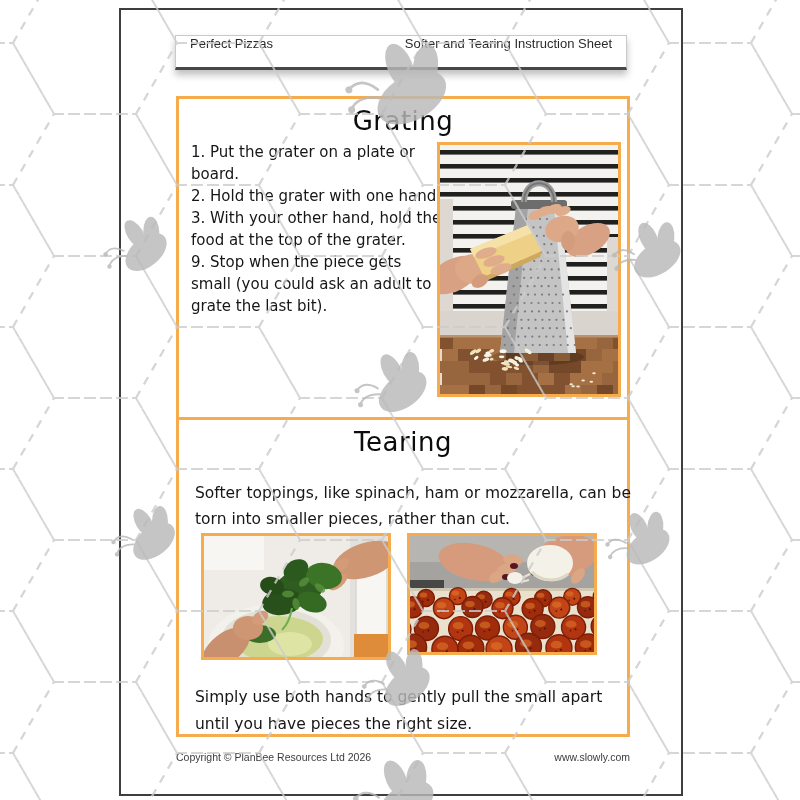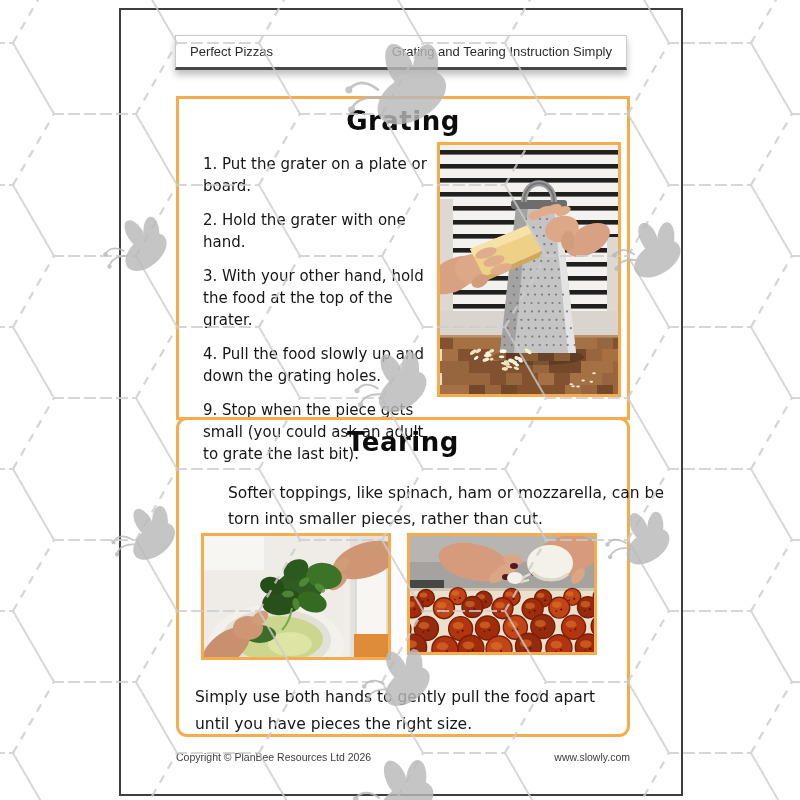--- a/index.html
+++ b/index.html
@@ -5,31 +5,31 @@
   :root{ --orange:#F6AB4D; }
   html,body{margin:0;padding:0;background:#ffffff;}
   .canvas{position:relative;width:800px;height:800px;background:#fff;overflow:hidden;
           font-family:"DejaVu Sans",sans-serif;color:#161616;}
   .sheet{position:absolute;left:119px;top:8px;width:560px;height:784px;
          border:2px solid #3e3e3e;background:transparent;z-index:1;}
   
   .topbar{position:absolute;left:54px;top:25px;width:422px;height:31px;background:#fff;
           border:1px solid #c9c9c9;border-bottom:3px solid #474747;
           box-shadow:0 5px 7px rgba(0,0,0,.25);
-          display:flex;justify-content:space-between;align-items:center;padding:0 14px;
+          display:flex;justify-content:space-between;align-items:flex-start;padding:0 14px;
           font-family:"Liberation Sans",sans-serif;font-size:13px;color:#2b2b2b;}
   
   .obox{position:absolute;left:55px;width:448px;border:3px solid var(--orange);background:transparent;}
   .obox.grating{top:86px;height:318px;}
-  .obox.tearing{top:407px;height:314px;border-radius:11px;}
-  .obox h1{margin:7px 0 0;text-align:center;font-size:26px;font-weight:bold;color:#0c0c0c;letter-spacing:.5px;}
+  .obox.tearing{top:407px;height:314px;}
+  .obox h1{margin:7px 0 0;text-align:center;font-size:26px;font-weight:normal;color:#0c0c0c;letter-spacing:.5px;}
   .steps{position:absolute;left:12px;top:42px;width:252px;font-size:15px;line-height:22px;}
-  .steps p{margin:12px;}
+  .steps p{margin:0;}
   .para{position:absolute;left:16px;width:436px;font-size:15.5px;line-height:26px;}
-  .para.intro{top:44px;margin-left:33px;}
+  .para.intro{top:44px;}
   .para.outro{top:248px;line-height:27px;}
   
   .photo{position:absolute;border:3px solid var(--orange);overflow:hidden;background:#ddd;}
   .photo svg{display:block;width:100%;height:100%;}
   .photo.grater{right:6px;top:43px;width:178px;height:249px;}
   .photo.spinach{left:22px;top:113px;width:184px;height:121px;}
   .photo.pizza{left:228px;top:113px;width:184px;height:116px;}
   
   .pagefoot{position:absolute;left:55px;top:741px;width:454px;display:flex;
             justify-content:space-between;font-family:"Liberation Sans",sans-serif;
@@ -38,30 +38,29 @@
   .watermark{position:absolute;left:0;top:0;width:800px;height:800px;z-index:10;pointer-events:none;}
 </style>
 </head>
 <body>
 
 <div class="canvas">
   <div class="sheet">
 
     <header class="topbar">
       <span>Perfect Pizzas</span>
-      <span>Grating and Tearing Instruction Simply</span>
+      <span>Softer and Tearing Instruction Sheet</span>
     </header>
 
     <section class="obox grating">
       <h1>Grating</h1>
       <div class="steps">
         <p>1. Put the grater on a plate or board.</p>
         <p>2. Hold the grater with one hand.</p>
         <p>3. With your other hand, hold the food at the top of the grater.</p>
-        <p>4. Pull the food slowly up and down the grating holes.</p>
         <p>9. Stop when the piece gets small (you could ask an adult to grate the last bit).</p>
       </div>
       <figure class="photo grater" style="margin:0">
         <svg id="svg-grater" viewBox="0 0 178 249" preserveAspectRatio="none">
             <rect x="0" y="0" width="178" height="249" fill="#e1ddd6"></rect>
             <rect x="0" y="0" width="178" height="168" fill="#f3f2ef"></rect>
             <rect x="0" y="5" width="178" height="4.6" fill="#20201f"></rect>
             <rect x="0" y="19" width="178" height="4.6" fill="#20201f"></rect>
             <rect x="0" y="33" width="178" height="4.6" fill="#20201f"></rect>
             <rect x="0" y="47" width="178" height="4.6" fill="#20201f"></rect>
@@ -493,21 +492,21 @@
             <ellipse cx="156" cy="20" rx="32" ry="20" fill="#d59b7c" transform="rotate(-14 156 20)"></ellipse>
             <ellipse cx="130" cy="32" rx="11" ry="6" fill="#dba684" transform="rotate(38 130 32)"></ellipse>
             <ellipse cx="125" cy="37" rx="4" ry="3" fill="#571522"></ellipse>
             <ellipse cx="168" cy="40" rx="9" ry="5" fill="#dba684" transform="rotate(-50 168 40)"></ellipse>
             <ellipse cx="140" cy="27" rx="23" ry="18" fill="#f4f1e8"></ellipse>
             <path d="M122,36 A23,18 0 0 0 158,38" fill="none" stroke="#ddd7c6" stroke-width="3"></path>
             <ellipse cx="105" cy="42" rx="8" ry="6" fill="#f4f1e8"></ellipse>
             <path d="M112,42 L120,38 M111,46 L119,44" stroke="#eae4d2" stroke-width="2"></path>
           </svg>
       </figure>
-      <p class="para outro">Simply use both hands to gently pull the food apart until you have pieces the right size.</p>
+      <p class="para outro">Simply use both hands to gently pull the small apart until you have pieces the right size.</p>
     </section>
 
     <footer class="pagefoot">
       <span>Copyright © PlanBee Resources Ltd 2026</span>
       <span>www.slowly.com</span>
     </footer>
   </div>
 
   <svg class="watermark" id="svg-watermark" viewBox="0 0 800 800">
       <g fill="none" stroke="#cdcdcd" stroke-width="2" stroke-dasharray="8 8" opacity="0.8">

